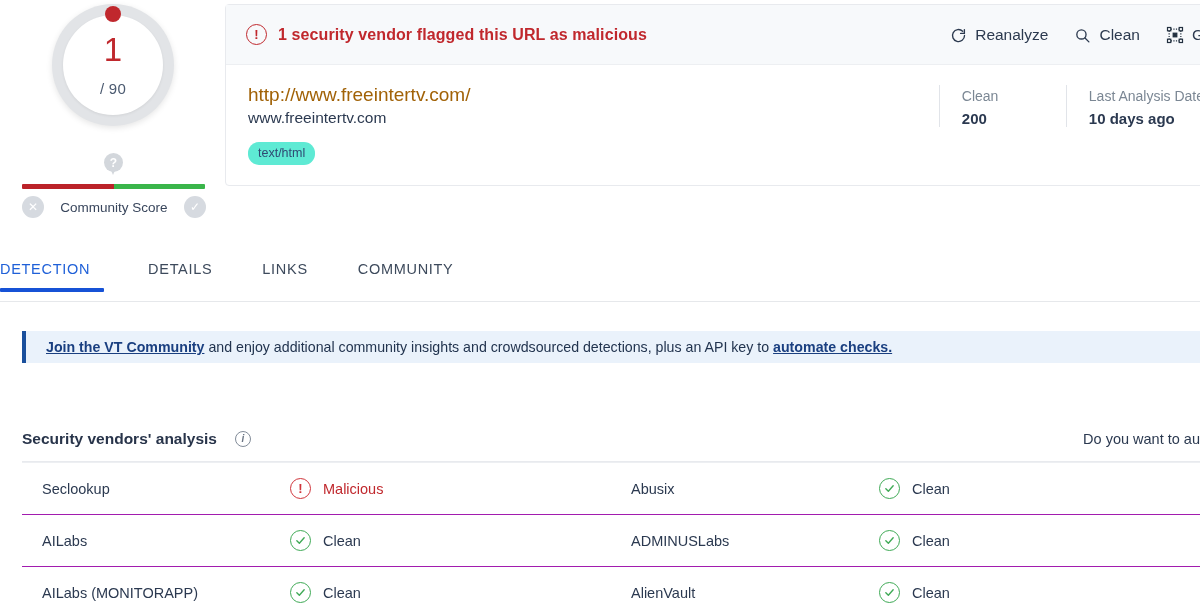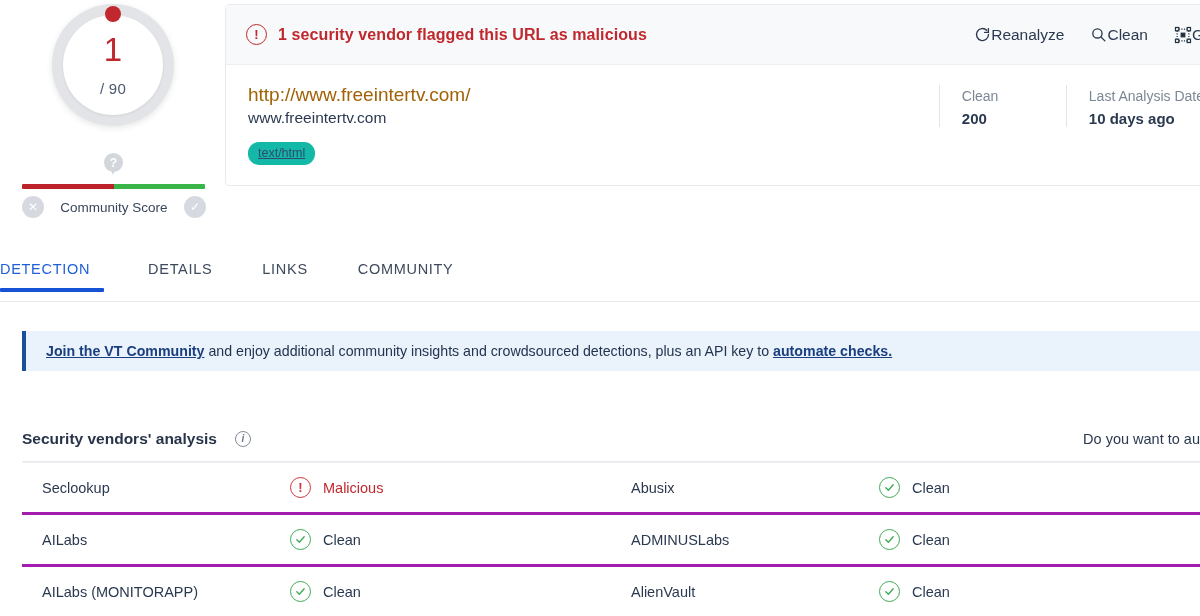--- a/index.html
+++ b/index.html
@@ -114,36 +114,35 @@
     width: 21px; height: 21px; border-radius: 50%;
     border: 1.6px solid #c0282d;
     display: flex; align-items: center; justify-content: center;
     color: #c0282d; font-size: 13px; font-weight: bold; line-height: 1;
     flex: none;
   }
   .alert-actions {
     display: flex; align-items: center; gap: 26px;
     color: #2c3a4f; font-size: 15.5px;
   }
-  .action-item { display: flex; align-items: center; cursor: pointer; white-space: nowrap; }
+  .action-item { display: flex; align-items: flex-end; gap: 8px; cursor: pointer; white-space: nowrap; }
   .ic { flex: none; display: inline-flex; }
 
   .card-body {
     display: flex; padding: 18px 20px 0 22px;
   }
   .url-block { flex: 1; }
   .url-main { font-size: 19px; color: #a16207; line-height: 23px; }
   .url-sub  { font-size: 15.5px; color: #2b3950; line-height: 23px; }
   .tag-row { margin-top: 13px; }
   .tag {
     display: inline-block;
-    background: #14b8a6; color: #2f4a73;
+    background: #5eead4; color: #2f4a73;
     font-size: 12.5px; padding: 4px 10px 5px;
     border-radius: 11px;
-    text-decoration: underline;
   }
   .meta-block { display: flex; align-items: flex-start; padding-top: 2px; }
   .meta-sep { width: 1px; background: #e1e4e9; height: 42px; margin: 0 22px 0 0; }
   .meta-col { min-width: 104px; }
   .meta-label { font-size: 14px; color: #7b8794; line-height: 22px; }
   .meta-value { font-size: 15px; color: #2b3950; line-height: 24px; font-weight: bold; }
 
   
   .tabs {
     position: absolute; left: 0; top: 258px; width: 1200px; height: 44px;
@@ -160,21 +159,21 @@
   .tab.active::after {
     content: ""; position: absolute;
     left: 0; right: 14px; bottom: -1px; height: 4px;
     background: #1652d6; border-radius: 1px;
   }
   .tab:first-child.active::after { right: 0; left: 0; }
 
   
   .join-banner {
     position: absolute; left: 22px; top: 331px;
-    width: 1178px; height: 40px;
+    width: 1178px; height: 32px;
     background: #eaf2fb;
     border-left: 4px solid #1a4f9c;
     display: flex; align-items: center;
     padding-left: 20px;
   }
   .join-text { font-size: 14.2px; color: #22344f; }
   .join-text a { color: #1a3f80; font-weight: bold; text-decoration: underline; }
 
   
   .vendors-head {
@@ -195,21 +194,21 @@
     display: flex; align-items: center; justify-content: center;
     line-height: 1;
   }
   .vendors-aside { font-size: 14.5px; color: #2b3950; white-space: nowrap; }
 
   .vendor-table {
     position: absolute; left: 22px; top: 462px;
     width: 1178px;
     border-top: 1px solid #edeff2;
   }
-  .vrow { display: flex; height: 52px; border-bottom: 3px solid #a21caf; }
+  .vrow { display: flex; height: 52px; border-bottom: 1px solid #a21caf; }
   .vcell {
     width: 50%; display: flex; align-items: center;
   }
   .vname {
     font-size: 14.5px; color: #2b3950;
     width: 268px; padding-left: 20px;
   }
   .vres { display: flex; align-items: center; gap: 12px; font-size: 14.5px; }
   .vres.clean { color: #2b3950; }
   .vres.malicious { color: #c0282d; }

